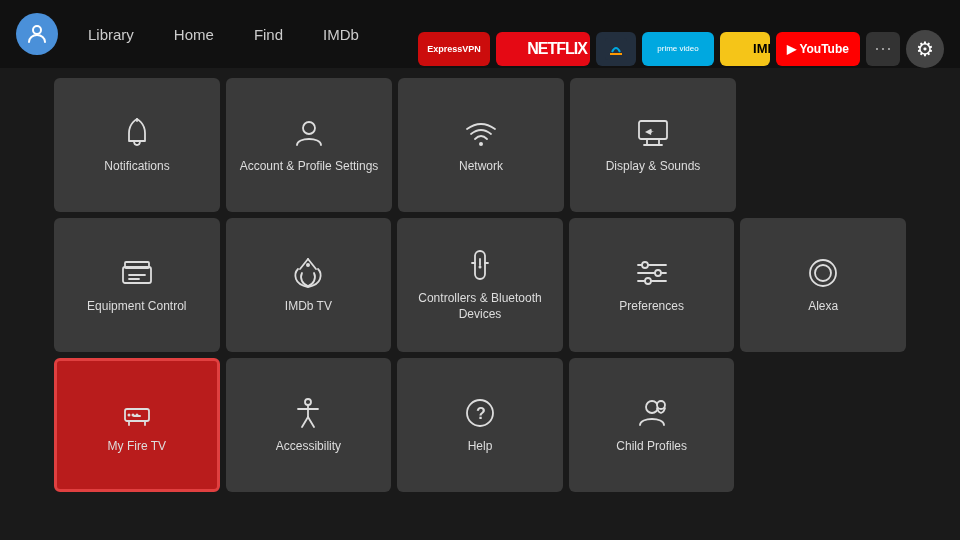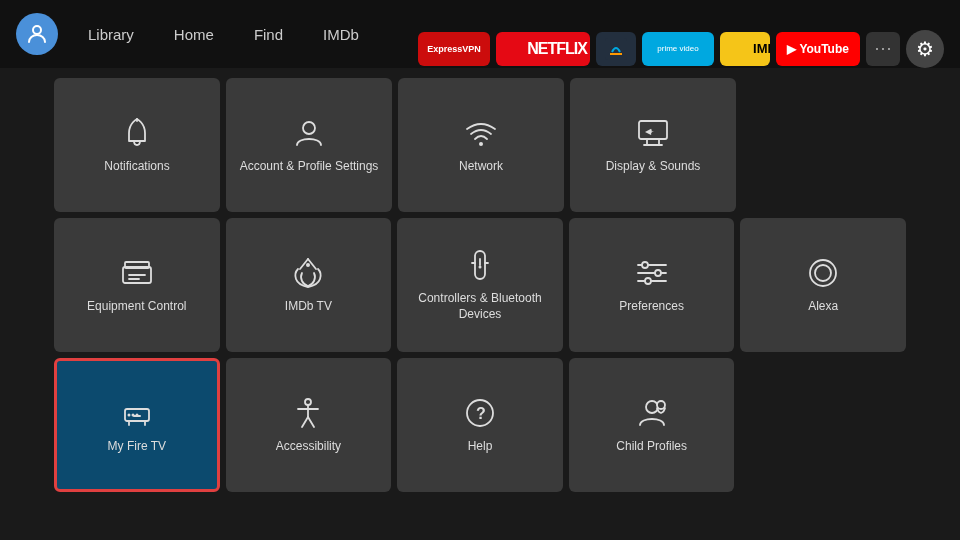--- a/index.html
+++ b/index.html
@@ -108,21 +108,21 @@
     }
 
     
     .row1 .tile { width: 166px; height: 134px; }
     
     .row2 .tile { width: 166px; height: 134px; }
     
     .row3 .tile { width: 166px; height: 134px; }
     .row3 .tile-selected {
       border: 3px solid #e04040;
-      background: #0c4a6e;
+      background: #b91c1c;
     }
 
     
     .svg-icon {
       width: 36px; height: 36px;
       margin-bottom: 8px;
       fill: none;
       stroke: #ddd;
       stroke-width: 1.8;
       stroke-linecap: round;

